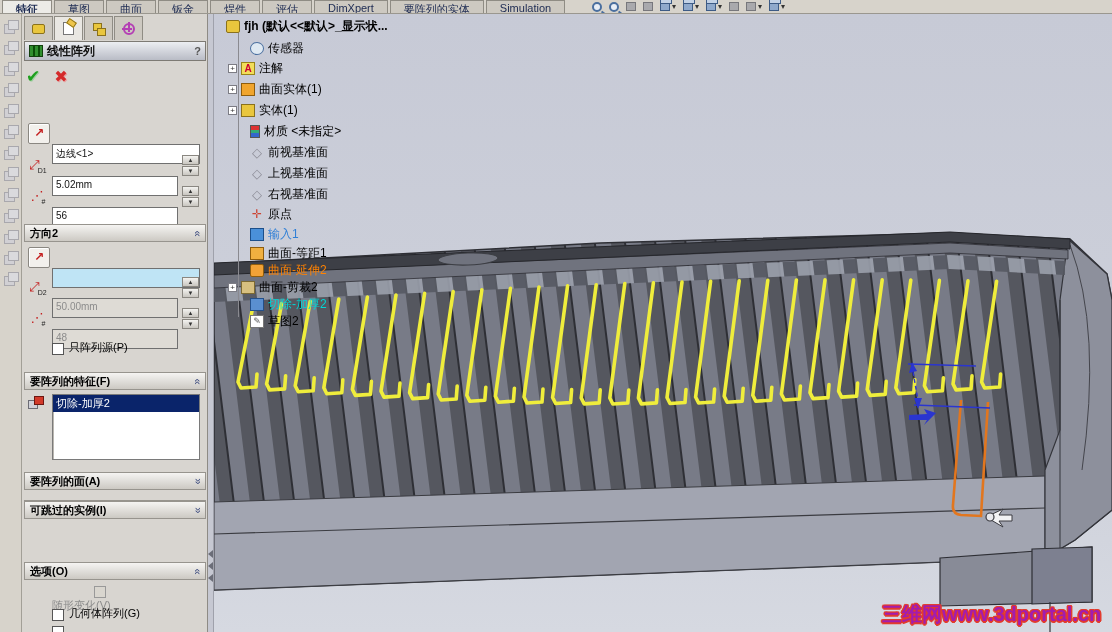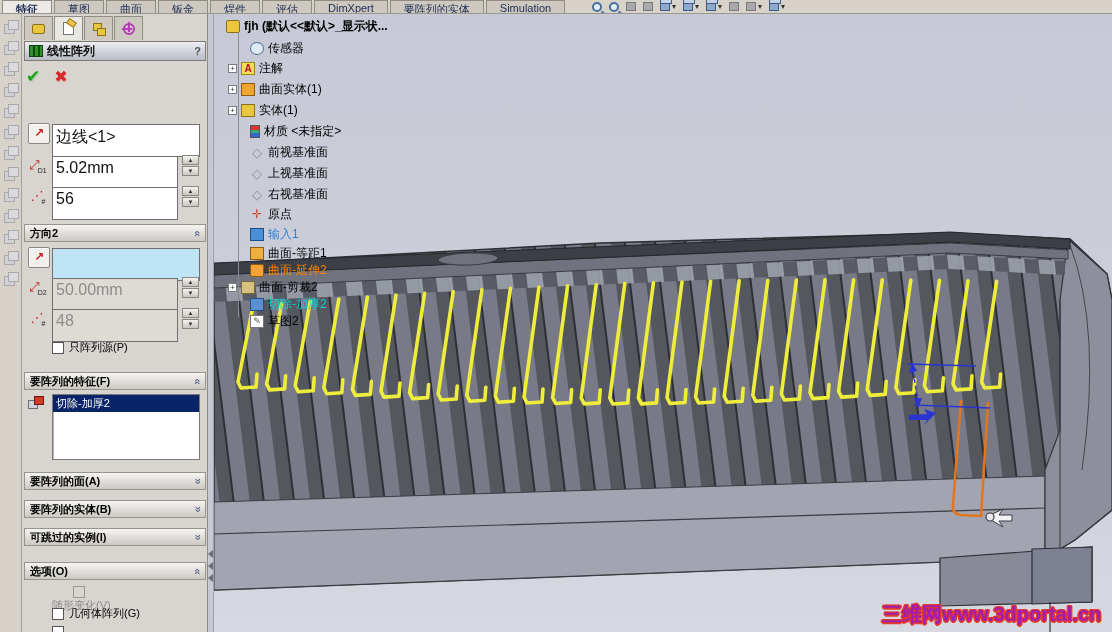--- a/index.html
+++ b/index.html
@@ -53,26 +53,26 @@
 
   .sect{position:absolute;left:2px;width:182px;height:18px;background:linear-gradient(#f5f4f2,#ccc9c3);border:1px solid #97948e;display:flex;align-items:center;justify-content:space-between;padding:0 5px;}
   .sect .stext{font-size:11px;font-weight:bold;color:#000;}
   .chev{font-size:11px;color:#33437a;display:inline-block;line-height:1;}
   .chev.up{transform:rotate(90deg);}
   .chev.down{transform:rotate(-90deg);}
 
   .rowicon{position:absolute;width:22px;height:20px;font-size:13px;color:#c42020;text-align:center;line-height:18px;}
   .rowicon .sub{font-size:7px;color:#222;vertical-align:sub;margin-left:-2px;}
   .dirbtn{position:absolute;width:22px;height:21px;background:#f2f0ec;border:1px solid #8a8781;border-radius:2px;box-shadow:inset 1px 1px 0 #fff;color:#c42020;font-size:12px;font-weight:bold;text-align:center;line-height:19px;padding:0;}
-  .fld{position:absolute;height:33px;border:1px solid #707070;background:#fff;font-size:16px;color:#111;padding:2px 3px;overflow:hidden;white-space:nowrap;}
+  .fld{position:absolute;height:20px;border:1px solid #707070;background:#fff;font-size:10px;color:#111;padding:2px 3px;overflow:hidden;white-space:nowrap;margin-top:20px;}
   .fld.active{background:#bfe4f5;}
   .fld.disabled{background:#dedbd5;color:#8c8c8c;}
   .spin{position:absolute;width:17px;height:21px;display:flex;flex-direction:column;justify-content:space-between;}
   .spin button{height:10px;background:linear-gradient(#f4f3f0,#c9c6c0);border:1px solid #8a8781;padding:0;font-size:6px;line-height:6px;color:#333;}
-  .cbrow{position:absolute;display:flex;align-items:center;font-size:11px;color:#000;}
+  .cbrow{position:absolute;display:flex;align-items:flex-end;font-size:11px;color:#000;}
   .cbrow.disabled{color:#8c8c8c;}
   .cbox{width:12px;height:12px;background:#fff;border:1px solid #555;margin-right:5px;}
   .cbox.disabled{background:#d9d6cf;border-color:#999;}
   .listbox{position:absolute;background:#fff;border:1px solid #7a7a7a;box-shadow:inset 1px 1px 0 #b9b6b0;overflow:hidden;}
   .listitem{font-size:11px;color:#fff;background:#0a246a;padding:1px 3px;white-space:nowrap;}
   .feat-icon{position:absolute;width:16px;height:14px;}
   .feat-icon::before{content:"";position:absolute;left:0;top:4px;width:8px;height:7px;background:#cfd0d8;border:1px solid #6c6c75;}
   .feat-icon::after{content:"";position:absolute;left:6px;top:0;width:8px;height:7px;background:#d23a2a;border:1px solid #6c1712;}
 
   .splitter{position:absolute;left:208px;top:14px;width:6px;height:618px;background:#c6c8d2;border-right:1px solid #9fa1ab;}
@@ -414,21 +414,21 @@
     </div>
 
     <div class="sect" style="top:458px">
       <span class="stext">要阵列的面(A)</span>
       <span class="chev down">«</span>
     </div>
     <div class="sect" style="top:486px">
       <span class="stext">要阵列的实体(B)</span>
       <span class="chev down">«</span>
     </div>
-    <div class="sect" style="top:514px">
+    <div class="sect" style="top:487px">
       <span class="stext">可跳过的实例(I)</span>
       <span class="chev down">«</span>
     </div>
 
     <div class="sect" style="top:548px">
       <span class="stext">选项(O)</span>
       <span class="chev up">«</span>
     </div>
     <div id="options-rows">
         <div class="cbrow disabled" style="left: 30px; top: 572px; position: absolute; flex-direction: column;">

